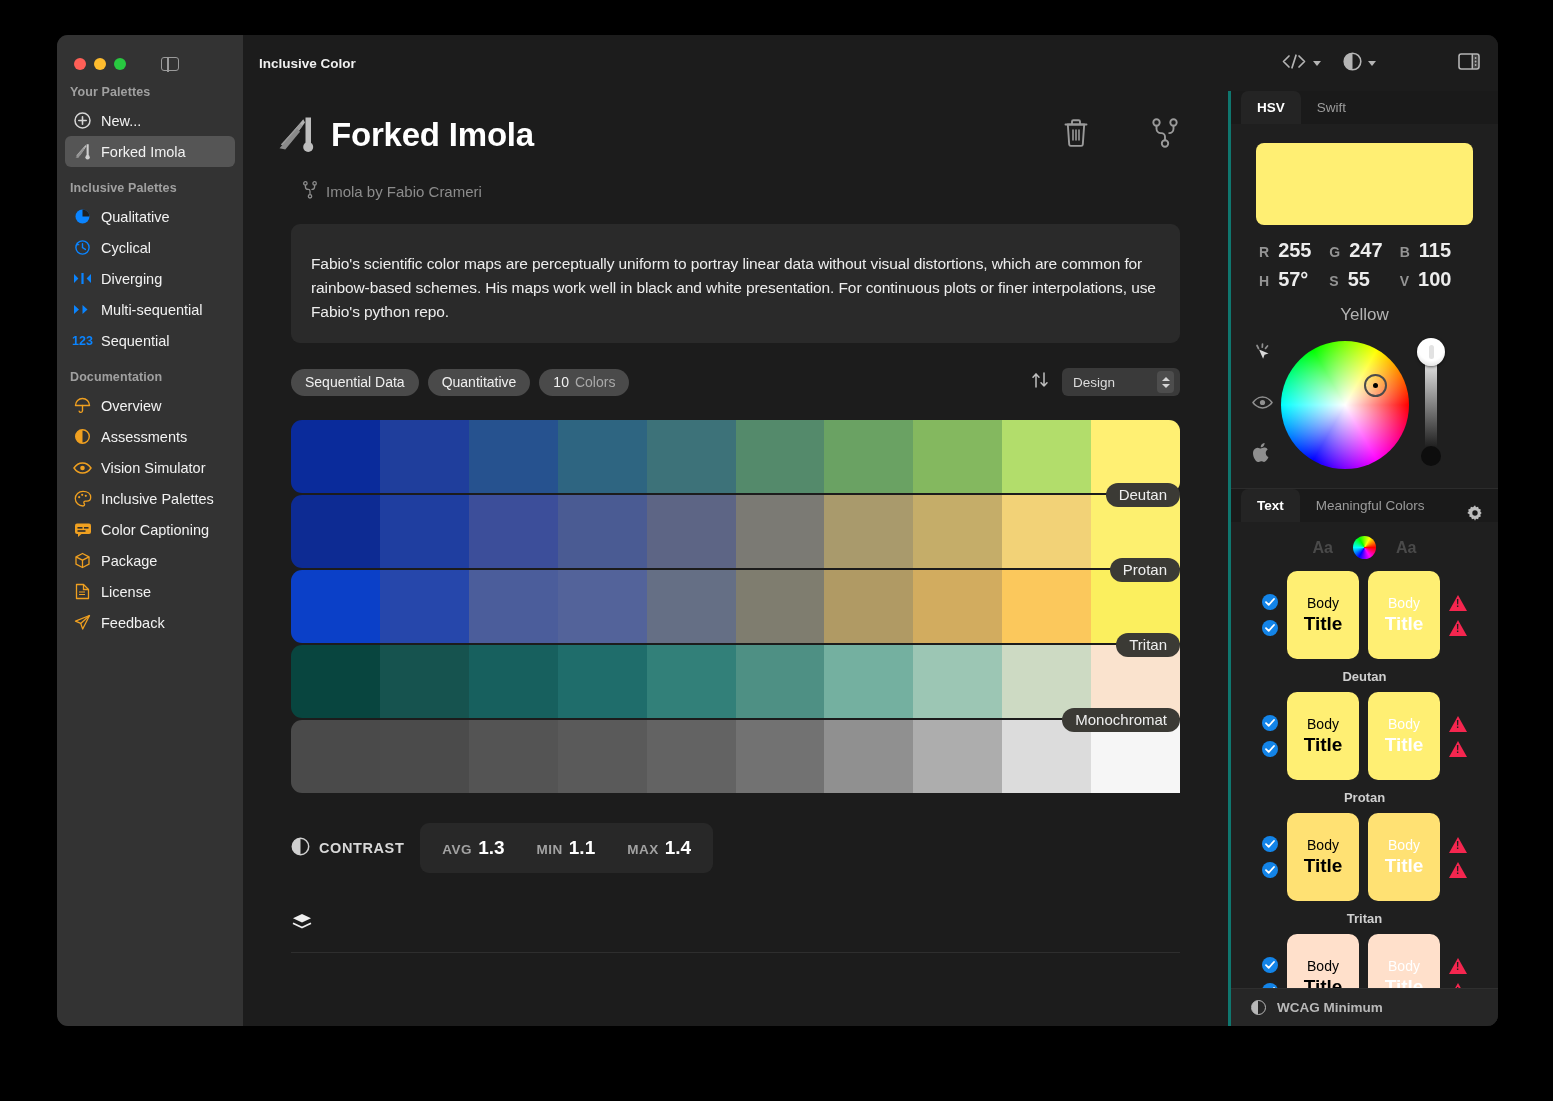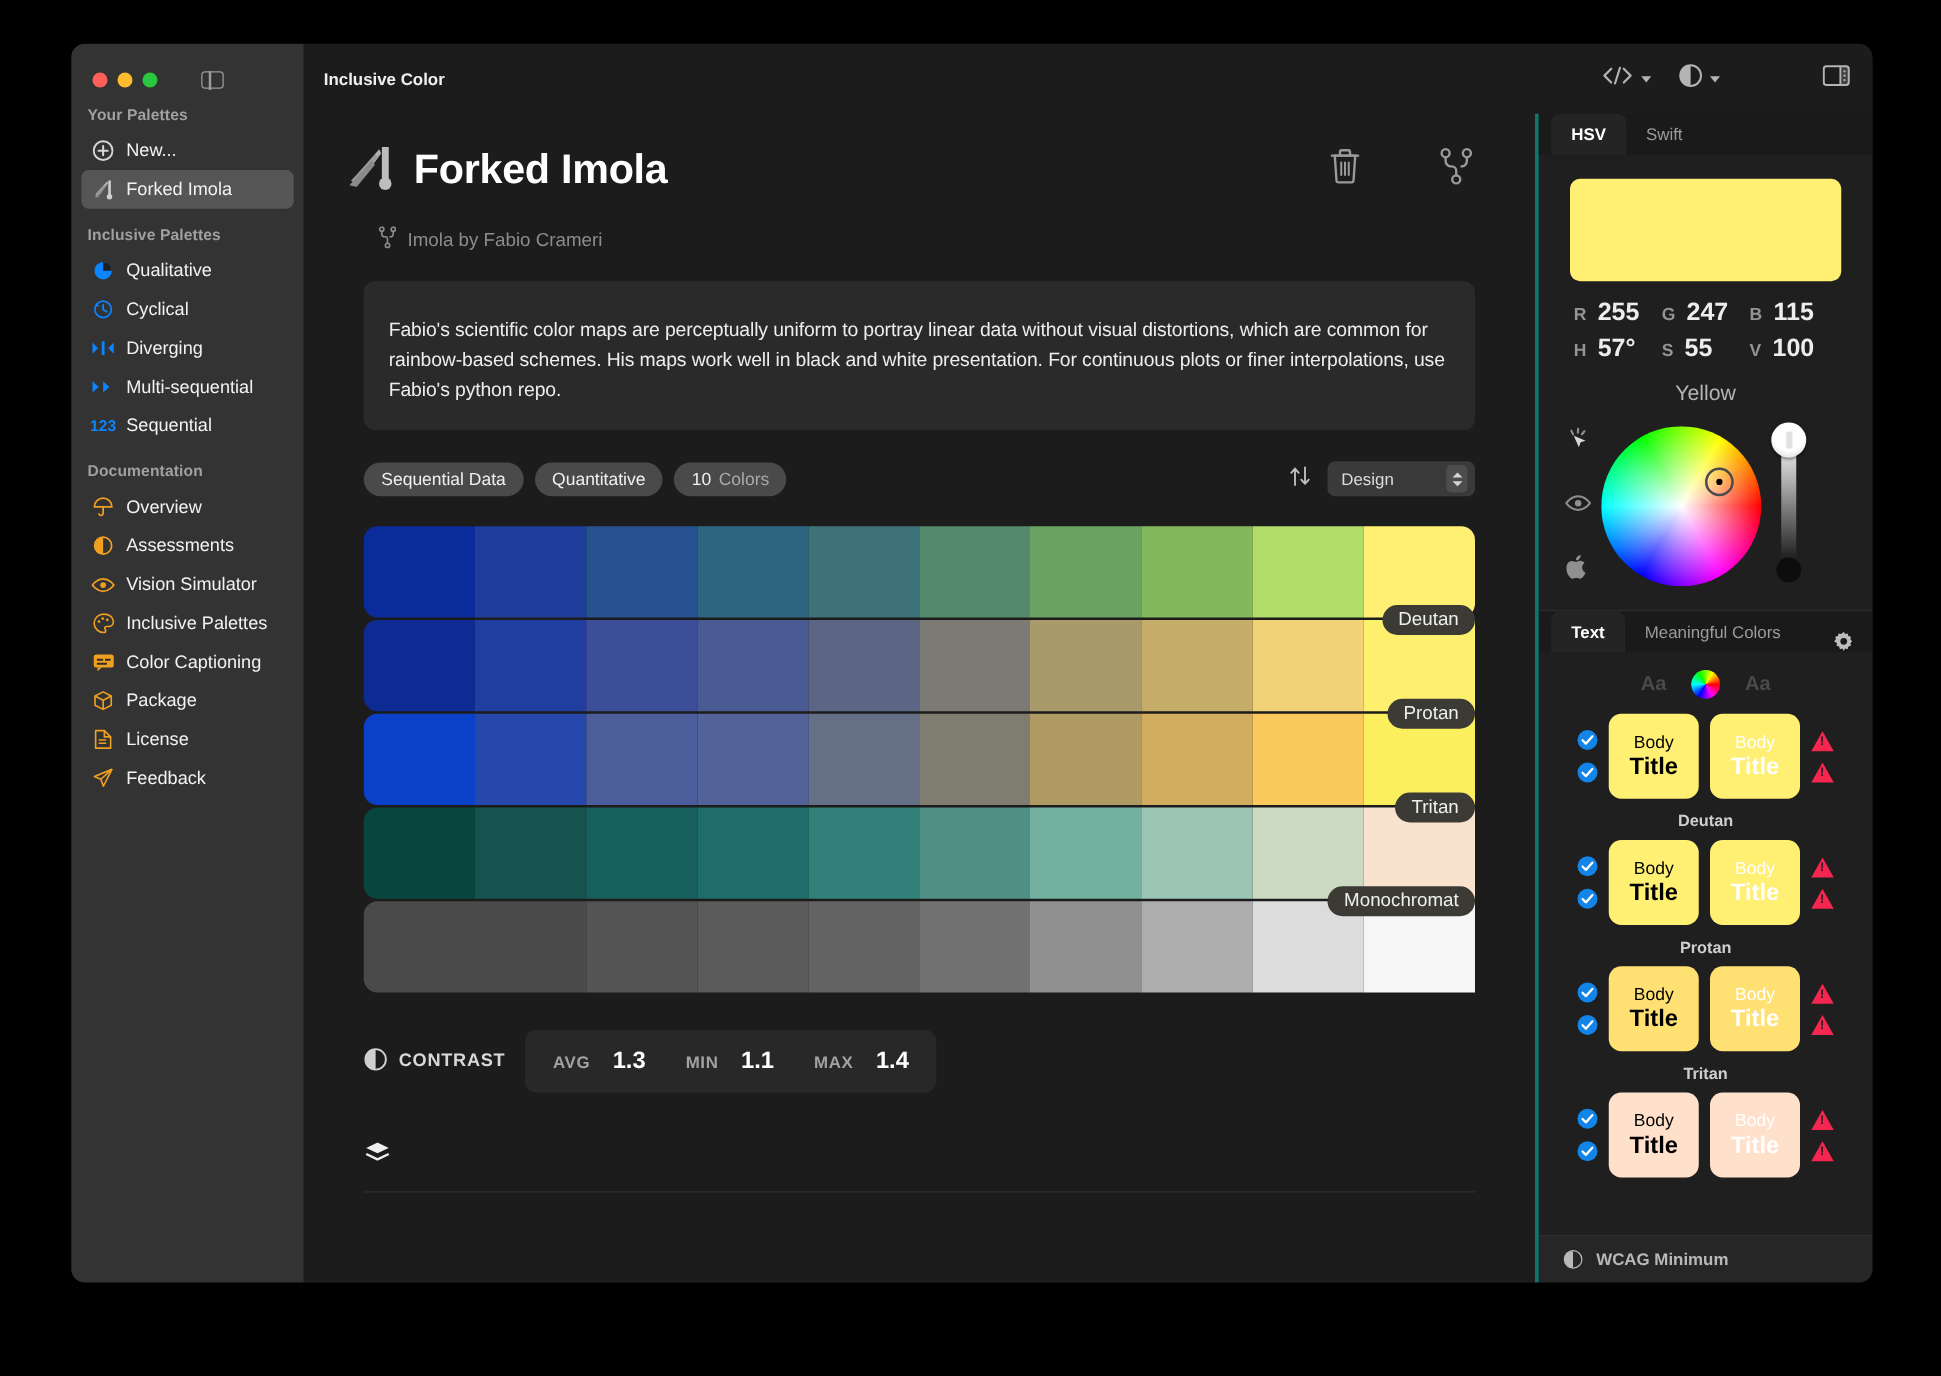--- a/index.html
+++ b/index.html
@@ -205,21 +205,21 @@
     letter-spacing: .6px;
   }
   .contrast-box {
     background: #282828;
     border-radius: 9px;
     height: 50px;
     display: flex; align-items: center;
     padding: 0 22px;
     gap: 32px;
   }
-  .cstat { display: flex; align-items: baseline; gap: 18px; }
+  .cstat { display: flex; align-items: baseline; gap: 6px; }
   .cstat .k { font-size: 13.5px; font-weight: 600; color: #a2a2a2; letter-spacing: .5px; }
   .cstat .v { font-size: 19px; font-weight: 600; color: #fff; }
 
   .mcp-title {
     display: flex; align-items: center; gap: 11px;
     margin: 36px 14px 0 14px;
     font-size: 25px; font-weight: 600; color: #fff;
   }
   .mcp-sub {
     display: flex; align-items: center; gap: 10px;
@@ -327,21 +327,21 @@
     background: conic-gradient(from 90deg, #ff0000, #ff00ff, #0000ff, #00ffff, #00ff00, #ffff00, #ff0000);
     box-shadow: 0 0 0 2px #1f1f1f;
   }
   .pairrow {
     display: flex; align-items: center; justify-content: center;
     gap: 9px; padding: 6px 0;
   }
   .checks { display: flex; flex-direction: column; gap: 10px; }
   .chk { width: 16px; height: 16px; border-radius: 50%; background: #1384e8; display:flex;align-items:center;justify-content:center; }
   .card {
-    width: 72px; height: 68px;
+    width: 72px; height: 88px;
     border-radius: 10px;
     display: flex; flex-direction: column;
     align-items: center; justify-content: center;
     gap: 2px;
   }
   .card .body { font-size: 14px; font-weight: 500; }
   .card .title { font-size: 19px; font-weight: 600; }
   .warns { display: flex; flex-direction: column; gap: 9px; }
   .warn {
     width: 0; height: 0;

